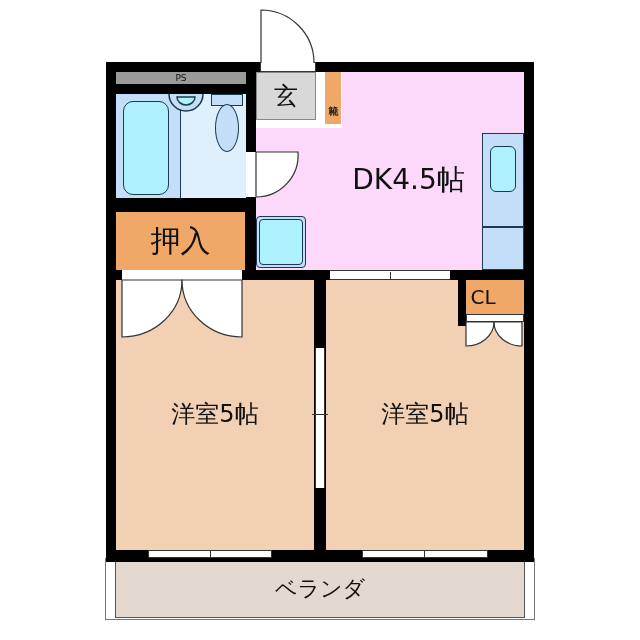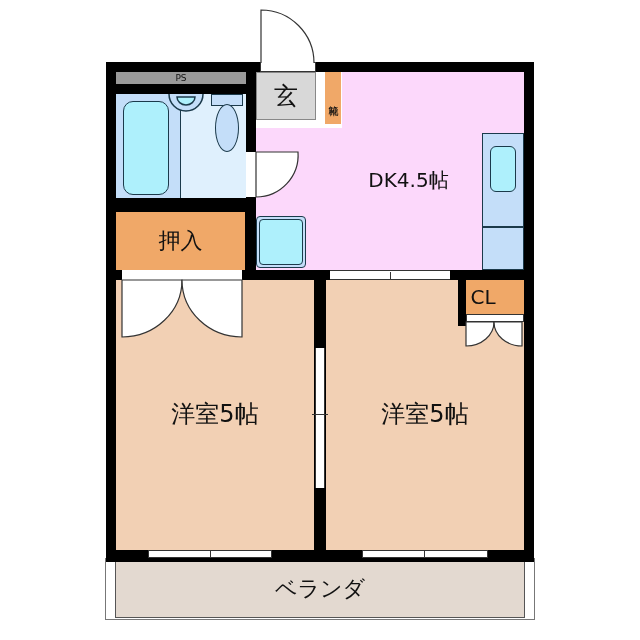--- a/index.html
+++ b/index.html
@@ -28,40 +28,40 @@
 <svg style="left:168px;top:94px;" width="36" height="24">
   <path d="M1,0 A17,17 0 0 0 35,0" fill="#c4def9" stroke="#1b3a4b" stroke-width="1.5"></path>
   <path d="M9,3 A9,8 0 0 0 27,3 Z" fill="#aef0fc" stroke="#1b3a4b" stroke-width="1.5"></path>
 </svg>
 <div class="abs fix" style="left:211px;top:94px;width:32px;height:12px;background:#c4def9;"></div>
 <div class="abs fix" style="left:215px;top:104px;width:24px;height:48px;background:#c4def9;border-radius:50%;"></div>
 
 <div class="abs" style="left:246px;top:152px;width:10px;height:45px;background:#fff;"></div>
 
 <div class="abs" style="left:116px;top:212px;width:129px;height:58px;background:#f0a868;"></div>
-<div class="lbl" style="left:116px;top:212px;width:129px;height:58px;font-size:22px;">押入</div>
+<div class="lbl" style="left:116px;top:212px;width:129px;height:58px;font-size:30px;">押入</div>
 
 <div class="abs" style="left:256px;top:72px;width:70px;height:56px;background:#fff;"></div>
 <div class="abs" style="left:256px;top:72px;width:60px;height:48px;background:#d8d8d8;border:1px solid #888;"></div>
 <div class="lbl" style="left:256px;top:72px;width:60px;height:48px;font-size:24px;">玄</div>
 <div class="abs" style="left:325px;top:72px;width:16px;height:52px;background:#f0a868;"></div>
 <div class="lbl" style="left:325px;top:72px;width:16px;height:52px;font-size:10px;writing-mode:vertical-rl;">靴箱</div>
 
 <div class="abs" style="left:260px;top:62px;width:56px;height:10px;background:#fff;border:1px solid #333;"></div>
 <svg style="left:260px;top:8px;" width="60" height="56">
   <path d="M1,55 L1,2 A53,53 0 0 1 54,55" fill="#fff" stroke="#333" stroke-width="1.2"></path>
 </svg>
 
 <div class="abs" style="left:256px;top:72px;width:268px;height:198px;background:#fcd8fb;"></div>
 <div class="abs" style="left:256px;top:72px;width:86px;height:56px;background:#fff;"></div>
 <div class="abs" style="left:256px;top:72px;width:60px;height:48px;background:#d8d8d8;border:1px solid #888;"></div>
 <div class="lbl" style="left:256px;top:72px;width:60px;height:48px;font-size:24px;">玄</div>
 <div class="abs" style="left:325px;top:72px;width:16px;height:52px;background:#f0a868;"></div>
 <div class="lbl" style="left:325px;top:72px;width:16px;height:52px;font-size:10px;writing-mode:vertical-rl;">靴箱</div>
-<div class="lbl" style="left:256px;top:150px;width:305px;height:60px;font-size:20px;">DK4.5帖</div>
+<div class="lbl" style="left:256px;top:150px;width:305px;height:60px;font-size:28px;">DK4.5帖</div>
 
 <svg style="left:246px;top:150px;" width="50" height="50">
   <path d="M10,2 L10,47 A42,42 0 0 0 52,2 Z" fill="#fff" stroke="#333" stroke-width="1.2"></path>
 </svg>
 
 <div class="abs fix" style="left:482px;top:133px;width:42px;height:137px;background:#c4def9;"></div>
 <div class="abs" style="left:482px;top:226px;width:42px;height:1.5px;background:#1b3a4b;"></div>
 <div class="abs fix" style="left:490px;top:146px;width:26px;height:46px;background:#aef0fc;border-radius:6px;"></div>
 
 <div class="abs fix" style="left:256px;top:216px;width:50px;height:52px;background:#c4def9;border-radius:4px;"></div>

